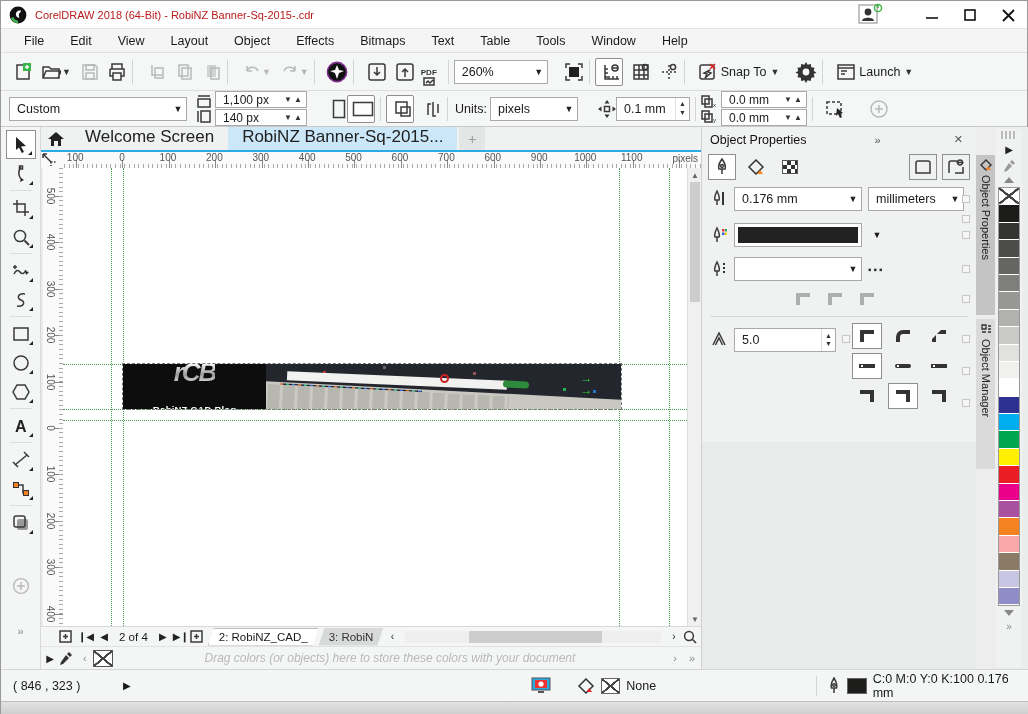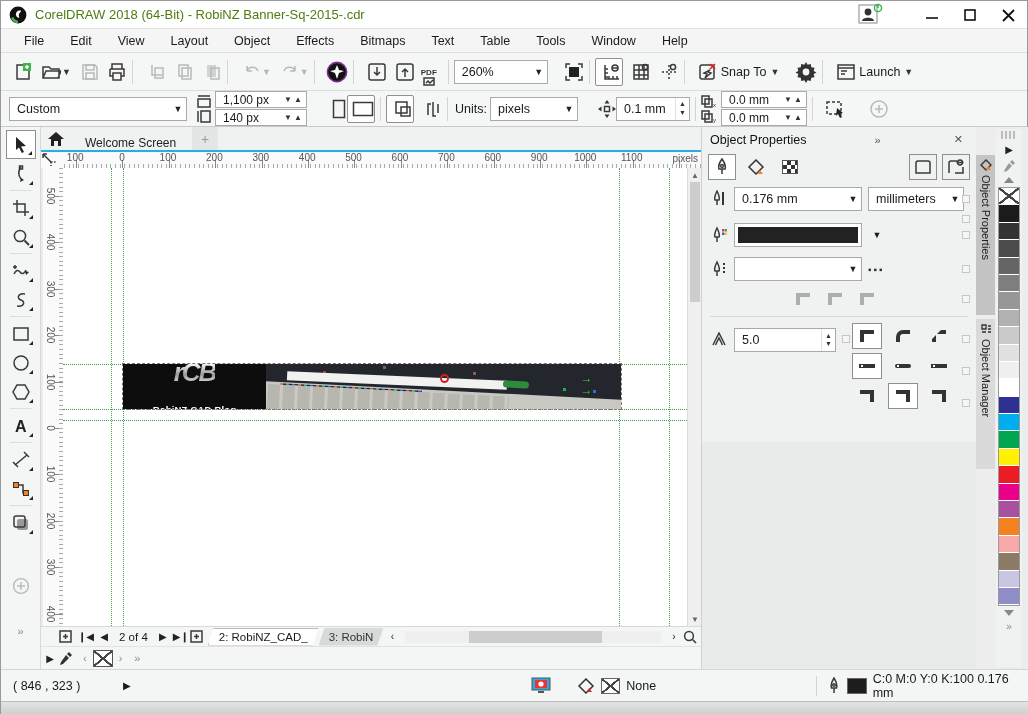--- a/index.html
+++ b/index.html
@@ -4,21 +4,21 @@
 <style>
   * { margin:0; padding:0; box-sizing:border-box; }
   html,body { width:1028px; height:714px; overflow:hidden; background:#e6e6e6;
     font-family:"Liberation Sans", sans-serif; font-size:12px; color:#1a1a1a; }
   .win { position:relative; width:1028px; height:714px; background:#f2f2f2; border:1px solid #9a9a9a; }
 
   
   .titlebar { position:absolute; left:0; top:0; width:100%; height:28px; background:#ffffff;
     display:flex; align-items:center; border-bottom:1px solid #e3e3e3;}
   .app-logo { width:18px; height:18px; margin:0 8px 0 8px; }
-  .title-text { font-size:13px; color:#4d7c0f; }
+  .title-text { font-size:11px; color:#b91c1c; }
   .tb-right { position:absolute; right:0; top:0; height:28px; display:flex; align-items:center; }
   .signin { width:30px; height:24px; margin-right:26px; position:relative; }
   .capbtn { width:38px; height:28px; display:flex; align-items:center; justify-content:center; }
   .capbtn svg { display:block; }
 
   
   .menubar { position:absolute; left:0; top:28px; width:100%; height:24px; background:#f5f5f5;
     display:flex; align-items:center; padding-left:10px; gap:0; border-bottom:1px solid #e0e0e0;}
   .menu-item { padding:4px 13px; font-size:12.5px; color:#1a1a1a; }
 
@@ -51,21 +51,21 @@
   .tool { width:30px; height:29px; display:flex; align-items:center; justify-content:center; position:relative; }
   .tool.selected { border:1px solid #8f8f8f; background:#fff; }
   .tool .fly { position:absolute; right:3px; bottom:3px; width:0; height:0;
     border-left:4px solid transparent; border-bottom:4px solid #222; }
   .toolsep { width:22px; height:1px; background:#ddd; margin:2px 0; }
 
   
   .tabbar { position:absolute; left:40px; top:0; width:660px; height:25px; background:#f0f1f1;
     display:flex; align-items:flex-end; border-bottom:2px solid #2babe3; }
   .home-tab { width:30px; height:23px; display:flex; align-items:center; justify-content:center; }
-  .doctab { height:23px; display:flex; align-items:flex-end; padding:0 14px; font-size:12px; color:#222; }
+  .doctab { height:23px; display:flex; align-items:flex-start; padding:0 14px; font-size:17px; color:#222; }
   .doctab.active { background:#cbe7f8; }
   .newtab { width:26px; height:23px; display:flex; align-items:center; justify-content:center;
     color:#9a9a9a; font-size:14px; background:#e4e5e5; margin-left:2px;}
 
   
   .ruler-corner { position:absolute; left:40px; top:25px; width:22px; height:16px; background:#fafafa; }
   .hruler { position:absolute; left:62px; top:25px; width:638px; height:16px; background:#fafafa; overflow:hidden;}
   .hruler::after { content:""; position:absolute; left:1px; bottom:0; width:100%; height:4px;
     background:repeating-linear-gradient(90deg,#aaa 0 1px,transparent 1px 4.64px); }
   .hruler::before { content:""; position:absolute; left:13px; bottom:0; width:100%; height:8px;
@@ -617,20 +617,23 @@
 
     <div class="tabbar">
       <span class="home-tab">
         <svg width="16" height="14" viewBox="0 0 16 14">
             <path fill="#222" d="M8 0 L16 7 H13 V14 H10 V9 H6 V14 H3 V7 H0 Z"></path>
           </svg>
       </span>
       <span class="doctab">
         <span>Welcome Screen</span>
       </span>
+      <span class="doctab active">
+        <span>RobiNZ Banner-Sq-2015...</span>
+      </span>
       <span class="newtab">
         <span>+</span>
       </span>
     </div>
 
     <div class="ruler-corner">
       <svg width="16" height="14" viewBox="0 0 16 14">
           <path class="ic-stroke" d="M2 2 l8 8 M2 2 h4 M2 2 v4"></path>
           <path class="ic-stroke" stroke-dasharray="1.5 1.5" d="M10 10 h5 M10 10 v4"></path>
         </svg>
@@ -737,20 +740,21 @@
 
     <div class="docpal">
       <span class="nav-ic">▶</span>
       <span class="nav-ic">
         <svg width="14" height="14" viewBox="0 0 14 14">
             <path fill="#333" d="M10 1 l3 3 l-2 2 l-3 -3 z M7 4 l3 3 l-6 6 l-3 1 l1 -3 z"></path>
           </svg>
       </span>
       <span class="chev">‹</span>
       <span class="none-swatch"></span>
+      <span class="hint">Drag colors (or objects) here to store these colors with your document</span>
       <span class="chev">›</span>
       <span class="chev">»</span>
     </div>
 
     <div class="docker">
       <div class="dk-head">
         <span>Object Properties</span>
         <span class="dk-btn">»</span>
         <span class="dk-btn">✕</span>
       </div>

